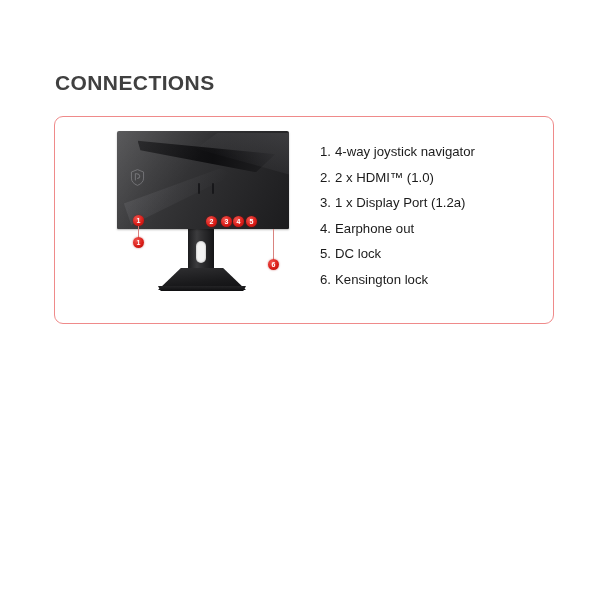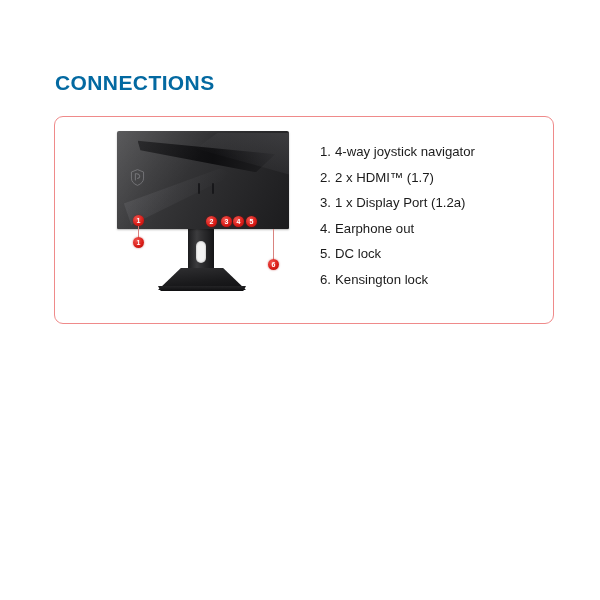--- a/index.html
+++ b/index.html
@@ -17,21 +17,21 @@
   }
 
   
   #section-title {
     position: absolute;
     left: 55px;
     top: 70px;
     font-size: 21px;
     font-weight: bold;
     letter-spacing: 0.4px;
-    color: #0369a1;
+    color: #404040;
     line-height: 1.2;
     white-space: nowrap;
   }
 
   
   #connections-card {
     position: absolute;
     left: 54px;
     top: 116px;
     width: 500px;
@@ -249,21 +249,21 @@
 
   <div id="feature-list">
 
     <div class="feature-row">
       <span class="feature-num">1.</span>
       <span class="feature-text">4-way joystick navigator</span>
     </div>
 
     <div class="feature-row">
       <span class="feature-num">2.</span>
-      <span class="feature-text">2 x HDMI™ (1.7)</span>
+      <span class="feature-text">2 x HDMI™ (1.0)</span>
     </div>
 
     <div class="feature-row">
       <span class="feature-num">3.</span>
       <span class="feature-text">1 x Display Port (1.2a)</span>
     </div>
 
     <div class="feature-row">
       <span class="feature-num">4.</span>
       <span class="feature-text">Earphone out</span>

